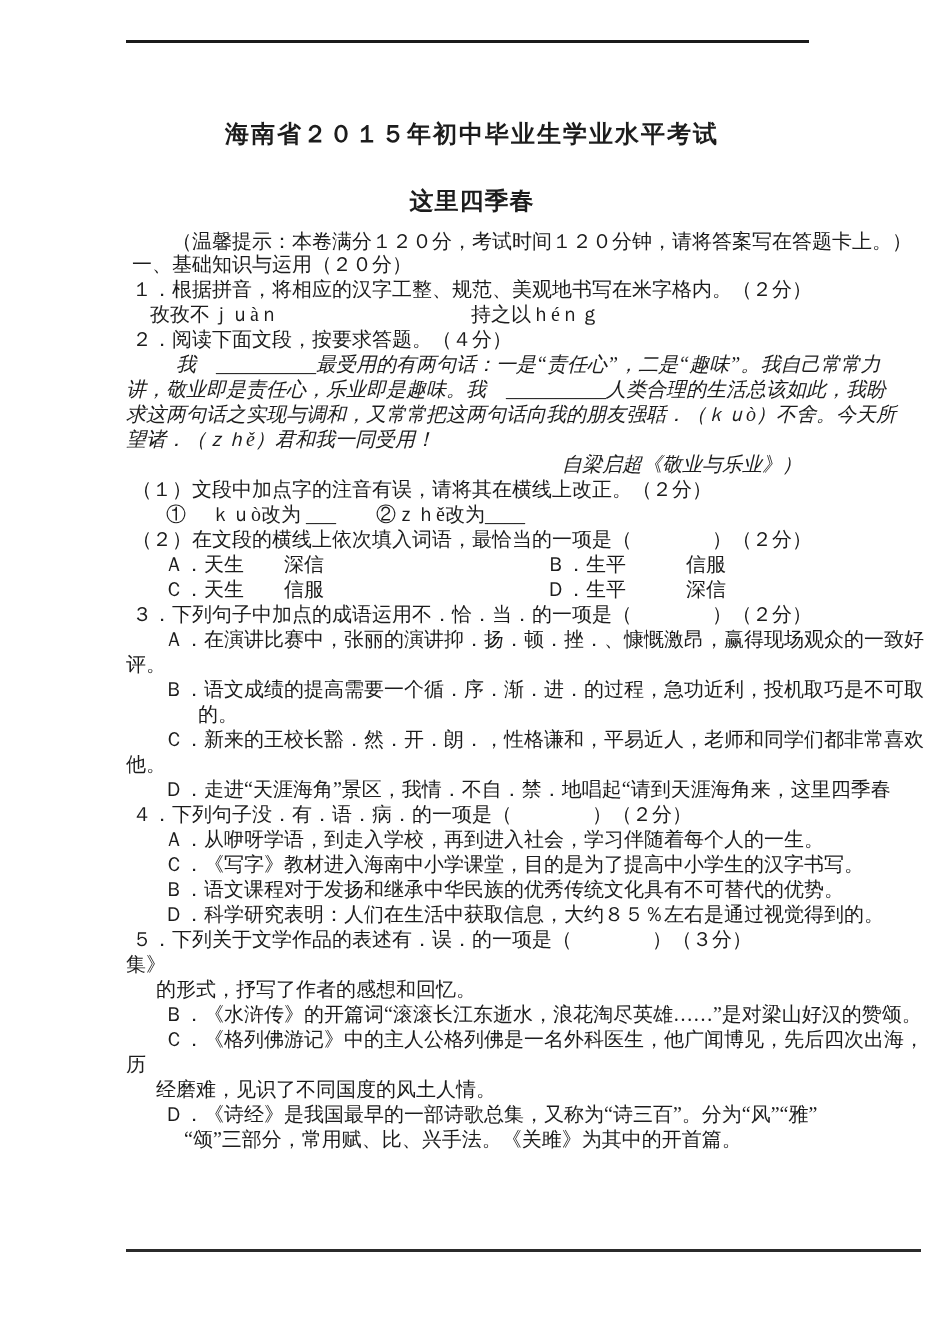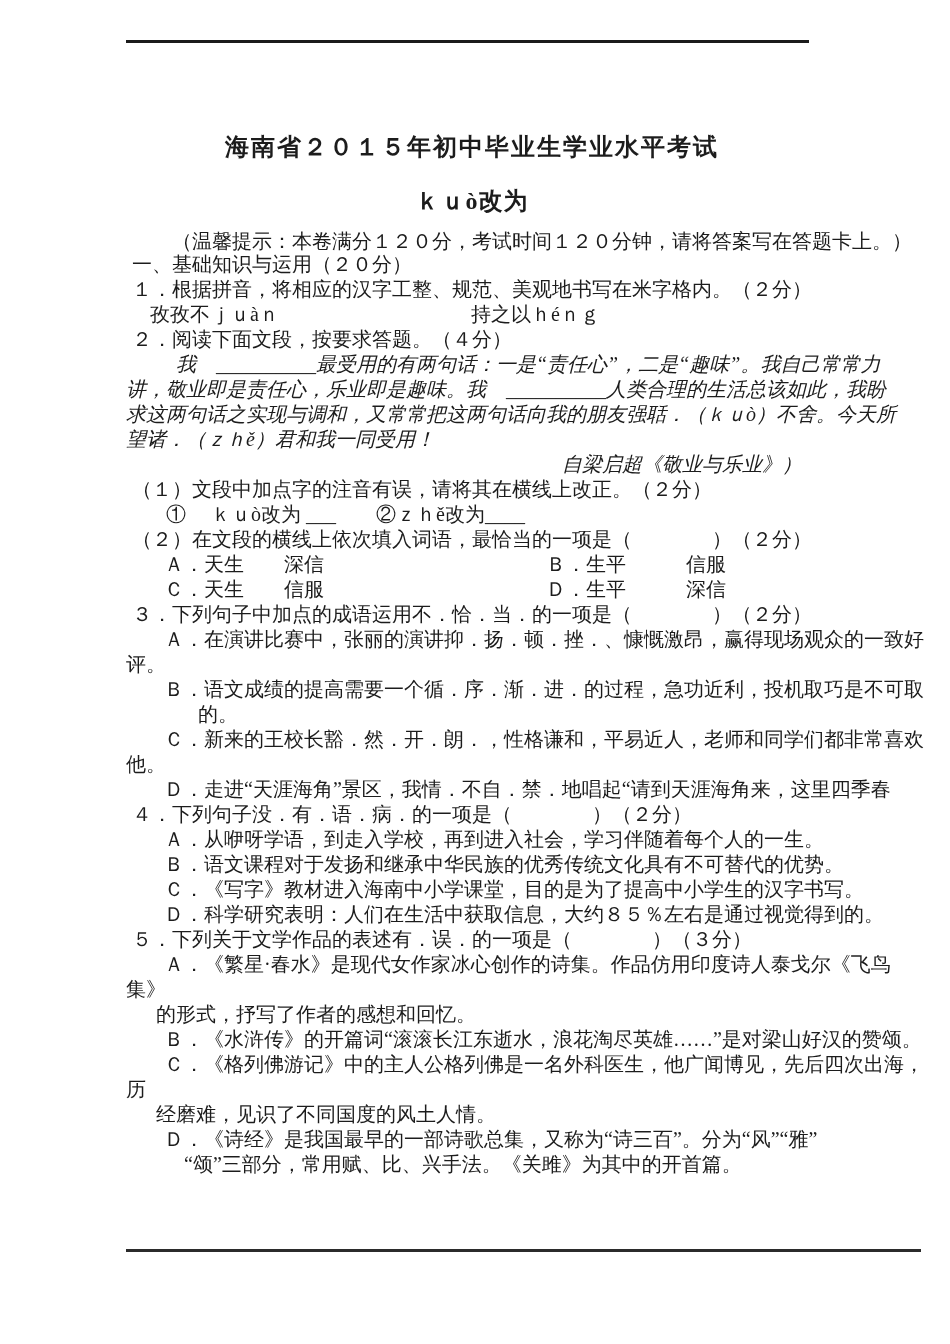--- a/index.html
+++ b/index.html
@@ -11,21 +11,21 @@
     color: #1c1c1c;
     overflow: hidden;
   }
   .rule { position: absolute; background: #1b1b1b; height: 3px; }
   .rule-top { left: 126px; top: 40px; width: 683px; }
   .rule-bottom { left: 126px; top: 1249px; width: 795px; background: #2b2b2b; }
 
   .doc { position: absolute; left: 126px; top: 0; width: 692px; }
 
   .title {
-    position: absolute; top: 131px; left: 0; width: 100%;
+    position: absolute; top: 118px; left: 0; width: 100%;
     text-align: center; font-size: 24px; font-weight: bold;
     letter-spacing: 2px; margin: 0; white-space: nowrap;
   }
   .subtitle {
     position: absolute; top: 185px; left: 0; width: 100%;
     text-align: center; font-size: 24px; font-weight: bold;
     letter-spacing: 1px; margin: 0; white-space: nowrap;
   }
   .notice {
     position: absolute; top: 228px; left: 8px; width: 100%;
@@ -57,21 +57,21 @@
   .pinyin-left { padding-left: 24px; }
 </style>
 </head>
 <body>
 
 <div class="rule rule-top"></div>
 
 <div class="doc">
 
   <h1 class="title">海南省２０１５年初中毕业生学业水平考试</h1>
-  <h2 class="subtitle">ｋｕò改为</h2>
+  <h2 class="subtitle">这里四季春</h2>
   <p class="notice">（温馨提示：本卷满分１２０分，考试时间１２０分钟，请将答案写在答题卡上。）</p>
 
   <div class="body">
 
     <div class="ln ind-stem">一、基础知识与运用（２０分）</div>
 
     <div class="ln ind-stem">１．根据拼音，将相应的汉字工整、规范、美观地书写在米字格内。（２分）</div>
     <div class="ln cols">
       <span class="pinyin-left">孜孜不ｊｕàｎ</span>
       <span class="col-r-pinyin">持之以ｈéｎｇ</span>
@@ -100,26 +100,25 @@
     <div class="ln ind-opt">Ａ．在演讲比赛中，张丽的演讲抑．扬．顿．挫．、慷慨激昂，赢得现场观众的一致好</div>
     <div class="ln ind-cont0">评。</div>
     <div class="ln ind-opt">Ｂ．语文成绩的提高需要一个循．序．渐．进．的过程，急功近利，投机取巧是不可取</div>
     <div class="ln ind-deep">的。</div>
     <div class="ln ind-opt">Ｃ．新来的王校长豁．然．开．朗．，性格谦和，平易近人，老师和同学们都非常喜欢</div>
     <div class="ln ind-cont0">他。</div>
     <div class="ln ind-opt">Ｄ．走进“天涯海角”景区，我情．不自．禁．地唱起“请到天涯海角来，这里四季春</div>
 
     <div class="ln ind-stem">４．下列句子没．有．语．病．的一项是（　　　　）（２分）</div>
     <div class="ln ind-opt">Ａ．从咿呀学语，到走入学校，再到进入社会，学习伴随着每个人的一生。</div>
+    <div class="ln ind-opt">Ｃ．《写字》教材进入海南中小学课堂，目的是为了提高中小学生的汉字书写。</div>
     <div class="ln ind-opt">Ｂ．语文课程对于发扬和继承中华民族的优秀传统文化具有不可替代的优势。</div>
-    <div class="ln ind-opt">Ｃ．《写字》教材进入海南中小学课堂，目的是为了提高中小学生的汉字书写。</div>
     <div class="ln ind-opt">Ｄ．科学研究表明：人们在生活中获取信息，大约８５％左右是通过视觉得到的。</div>
 
     <div class="ln ind-stem">５．下列关于文学作品的表述有．误．的一项是（　　　　）（３分）</div>
-    <div class="ln ind-opt">Ａ．《繁星·春水》是现代女作家冰心创作的诗集。作品仿用印度诗人泰戈尔《飞鸟</div>
     <div class="ln ind-cont0">集》</div>
     <div class="ln ind-mid">的形式，抒写了作者的感想和回忆。</div>
     <div class="ln ind-opt">Ｂ．《水浒传》的开篇词“滚滚长江东逝水，浪花淘尽英雄……”是对梁山好汉的赞颂。</div>
     <div class="ln ind-opt">Ｃ．《格列佛游记》中的主人公格列佛是一名外科医生，他广闻博见，先后四次出海，</div>
     <div class="ln ind-cont0">历</div>
     <div class="ln ind-mid">经磨难，见识了不同国度的风土人情。</div>
     <div class="ln ind-opt">Ｄ．《诗经》是我国最早的一部诗歌总集，又称为“诗三百”。分为“风”“雅”</div>
     <div class="ln ind-song">“颂”三部分，常用赋、比、兴手法。《关雎》为其中的开首篇。</div>
 
   </div>

